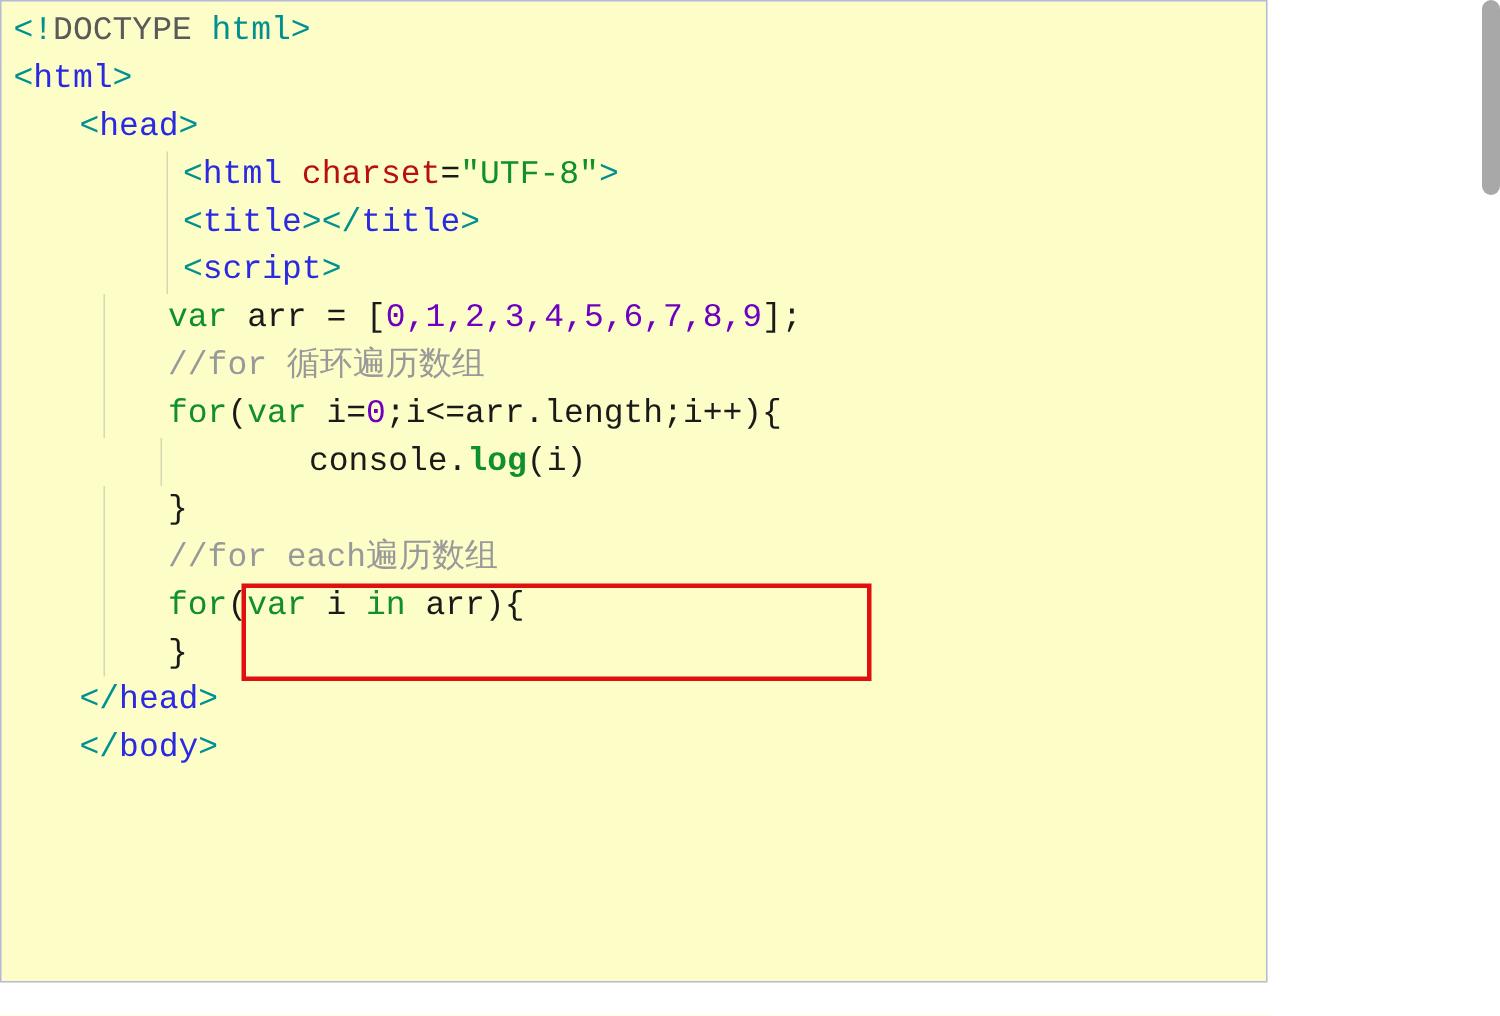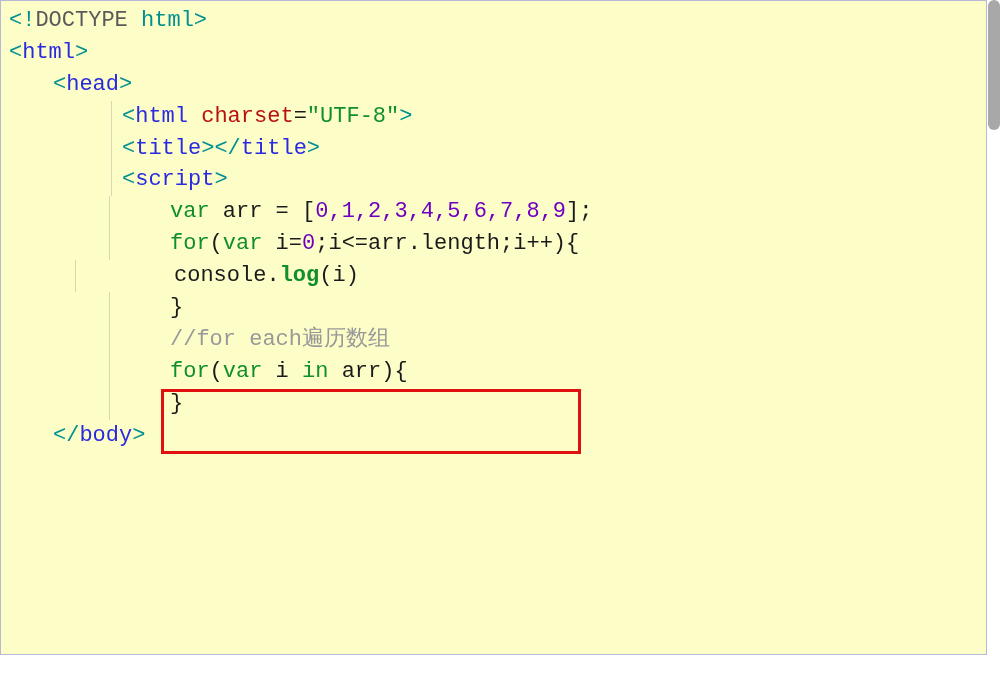--- a/index.html
+++ b/index.html
@@ -11,21 +11,21 @@
       background: #fff;
       font-family: Consolas, "Courier New", monospace;
       font-size: 22px;
       padding: 0;
       width: 1000px;
       position: relative;
     }
     .code-container {
       background: #fdfdc8;
       border: 1px solid #b8b8d8;
-      width: 987px;
+      width: 845px;
       min-height: 655px;
       padding: 4px 0 4px 8px;
       position: relative;
     }
     .scrollbar-right {
       position: absolute;
       right: 0;
       top: 0;
       width: 12px;
       height: 130px;
@@ -54,22 +54,22 @@
     .t-attr-val { color: #108f2c; }
     .t-keyword { color: #108f2c; }
     .t-num { color: #7000c0; }
     .t-comment { color: #999999; }
     .t-func { color: #108f2c; font-weight: bold; }
     .t-plain { color: #1a1a1a; }
     .t-eq { color: #1a1a1a; }
     .indent { display: inline-block; }
     .ind1 { width: 44px; }
     .gl2 { margin-left: 102px; padding-left: 10px; }
-    .gl3 { margin-left: 100px; padding-left: 60px; }
-    .gl4 { margin-left: 66px; padding-left: 98px; }
+    .gl3 { margin-left: 60px; padding-left: 42px; }
+    .gl4 { margin-left: 98px; padding-left: 98px; }
   </style>
 </head>
 <body>
 
 <div class="code-container">
 
   <div class="code-line">
     <span class="t-bracket">&lt;!</span><span class="t-doctype">DOCTYPE</span><span class="t-bracket"> html</span><span class="t-bracket">&gt;</span>
   </div>
 
@@ -90,20 +90,23 @@
   </div>
 
   <div class="code-line guide-line gl2">
     <span class="t-bracket">&lt;</span><span class="t-tag">script</span><span class="t-bracket">&gt;</span>
   </div>
 
   <div class="code-line guide-line gl3">
     <span class="t-keyword">var</span><span class="t-plain"> arr = [</span><span class="t-num">0,1,2,3,4,5,6,7,8,9</span><span class="t-plain">];</span>
   </div>
 
+  <div class="code-line guide-line gl3">
+    <span class="t-comment">//for 循环遍历数组</span>
+  </div>
 
   <div class="code-line guide-line gl3">
     <span class="t-keyword">for</span><span class="t-plain">(</span><span class="t-keyword">var</span><span class="t-plain"> i=</span><span class="t-num">0</span><span class="t-plain">;i&lt;=arr.length;i++){</span>
   </div>
 
   <div class="code-line guide-line gl4">
     <span class="t-plain">console.</span><span class="t-func">log</span><span class="t-plain">(i)</span>
   </div>
 
   <div class="code-line guide-line gl3">
@@ -119,20 +122,23 @@
   <div class="code-line guide-line gl3">
     <span class="t-keyword">for</span><span class="t-plain">(</span><span class="t-keyword">var</span><span class="t-plain"> i </span><span class="t-keyword">in</span><span class="t-plain"> arr){</span>
   </div>
 
 
   <div class="code-line guide-line gl3">
     <span class="t-plain">}</span>
   </div>
 
 
+  <div class="code-line">
+    <span class="indent ind1"></span><span class="t-bracket">&lt;/</span><span class="t-tag">head</span><span class="t-bracket">&gt;</span>
+  </div>
 
 
   <div class="code-line">
     <span class="indent ind1"></span><span class="t-bracket">&lt;/</span><span class="t-tag">body</span><span class="t-bracket">&gt;</span>
   </div>
 
 
 </div>
 
 <div class="scrollbar-right"></div>

